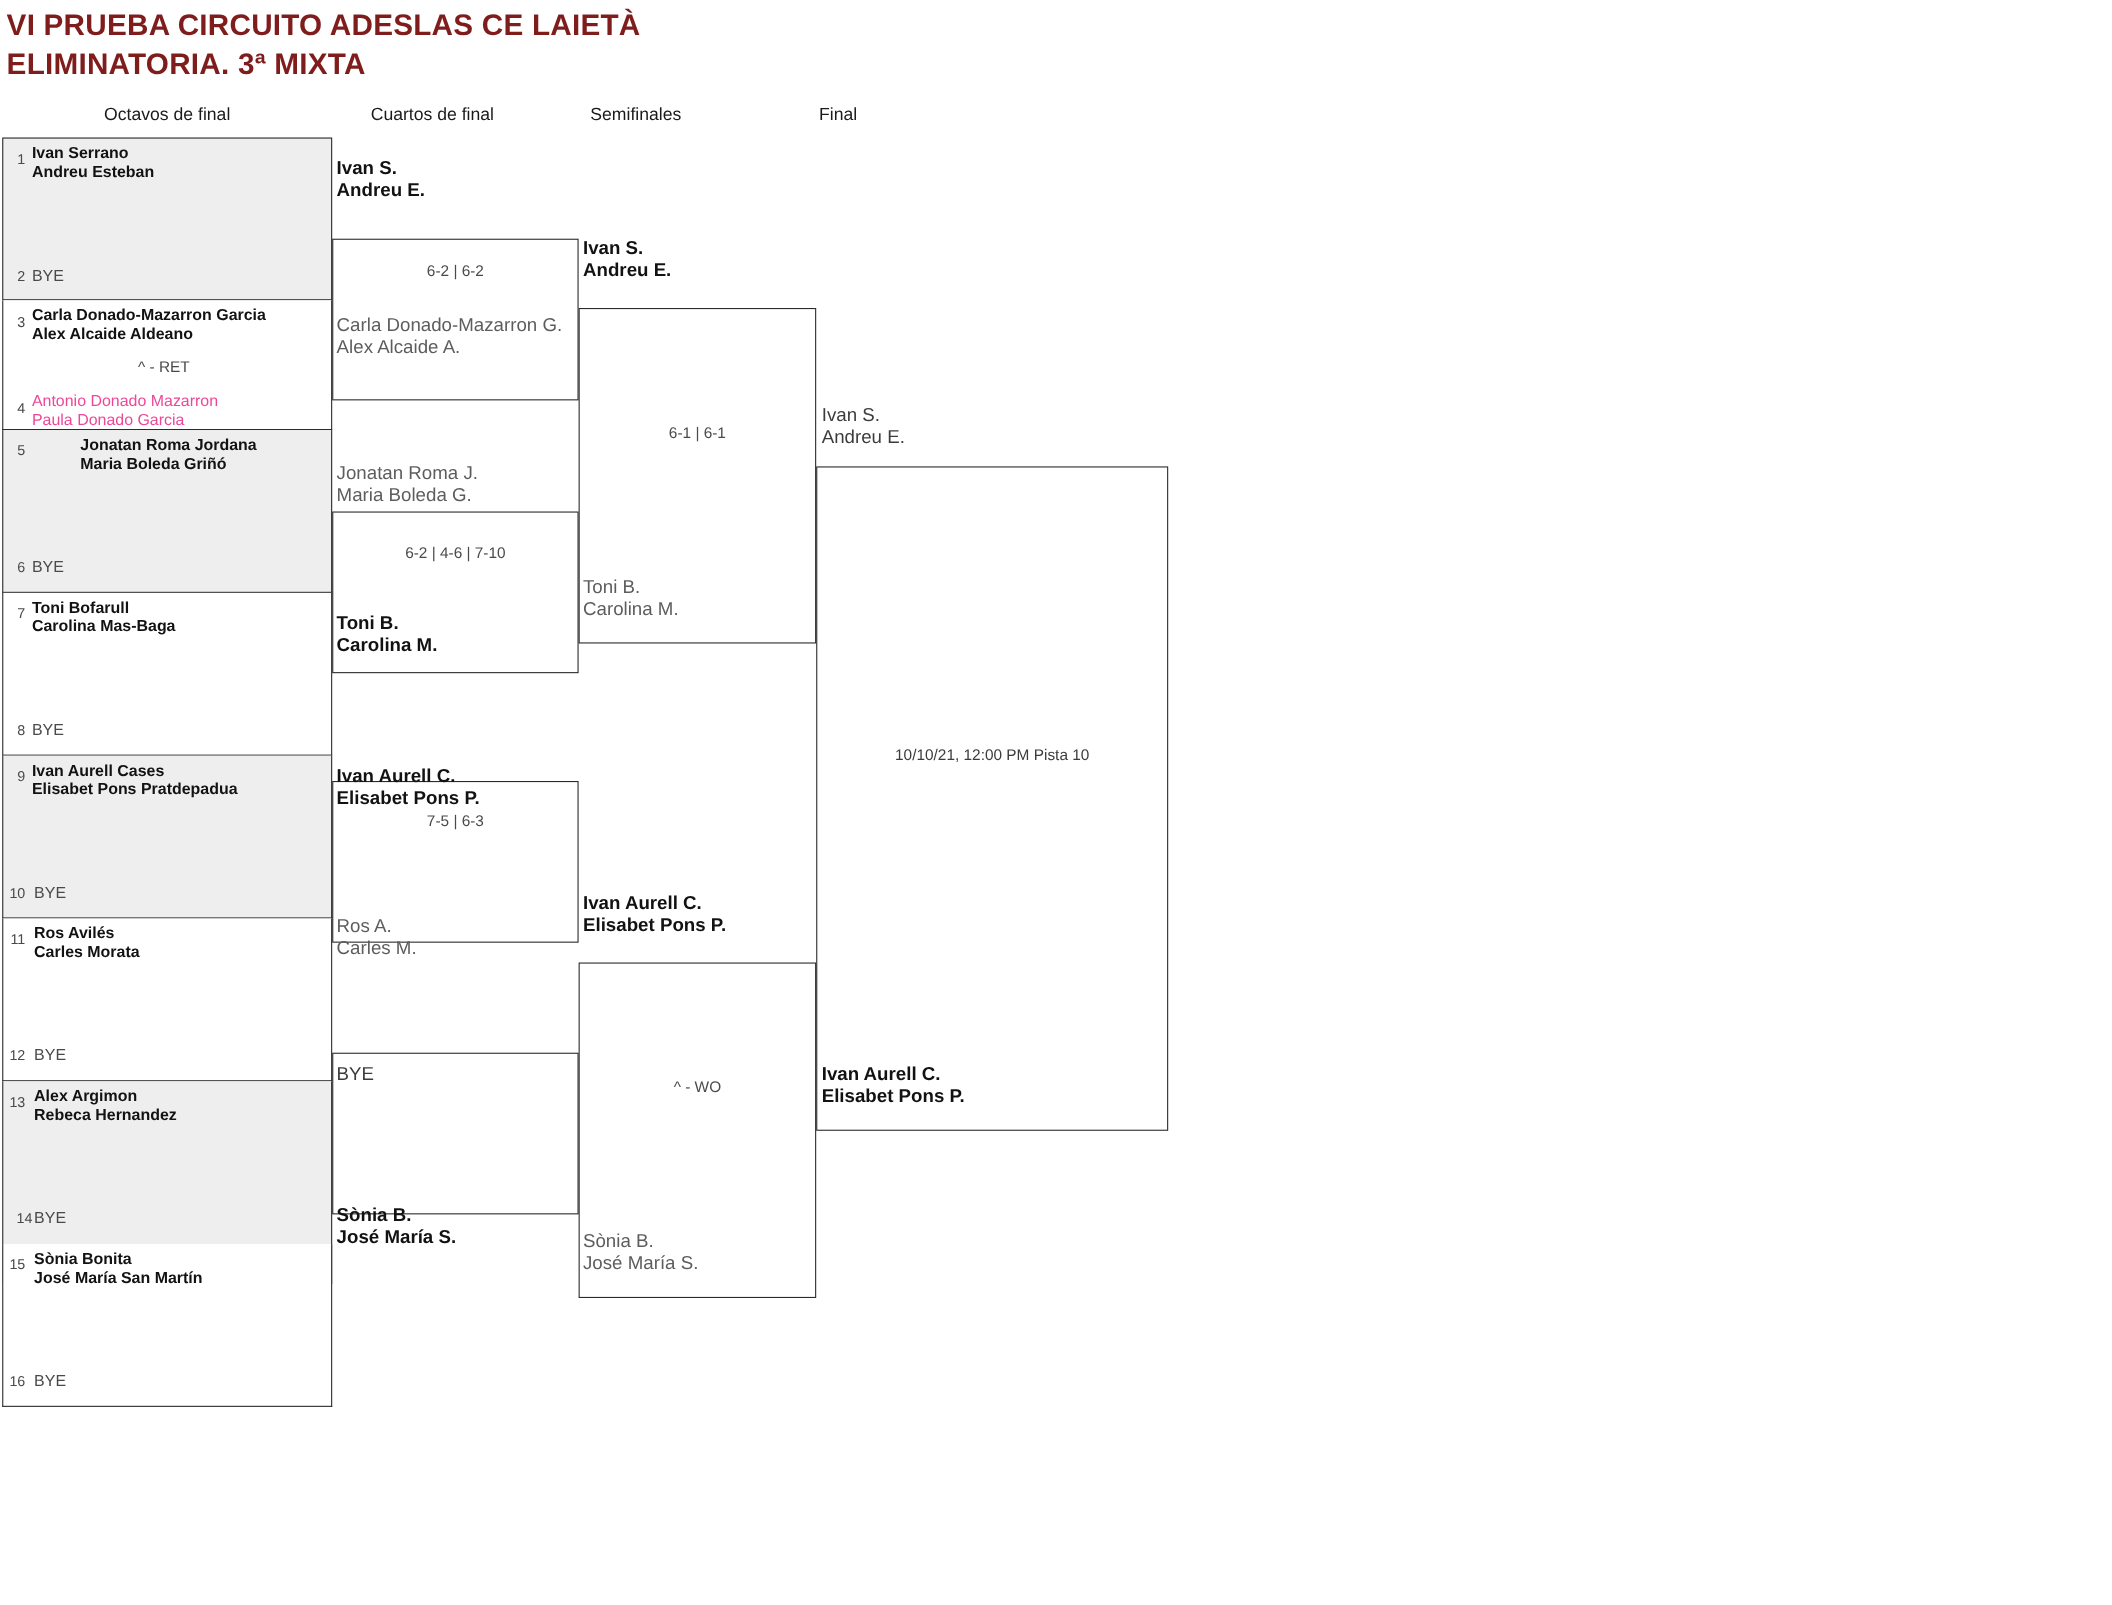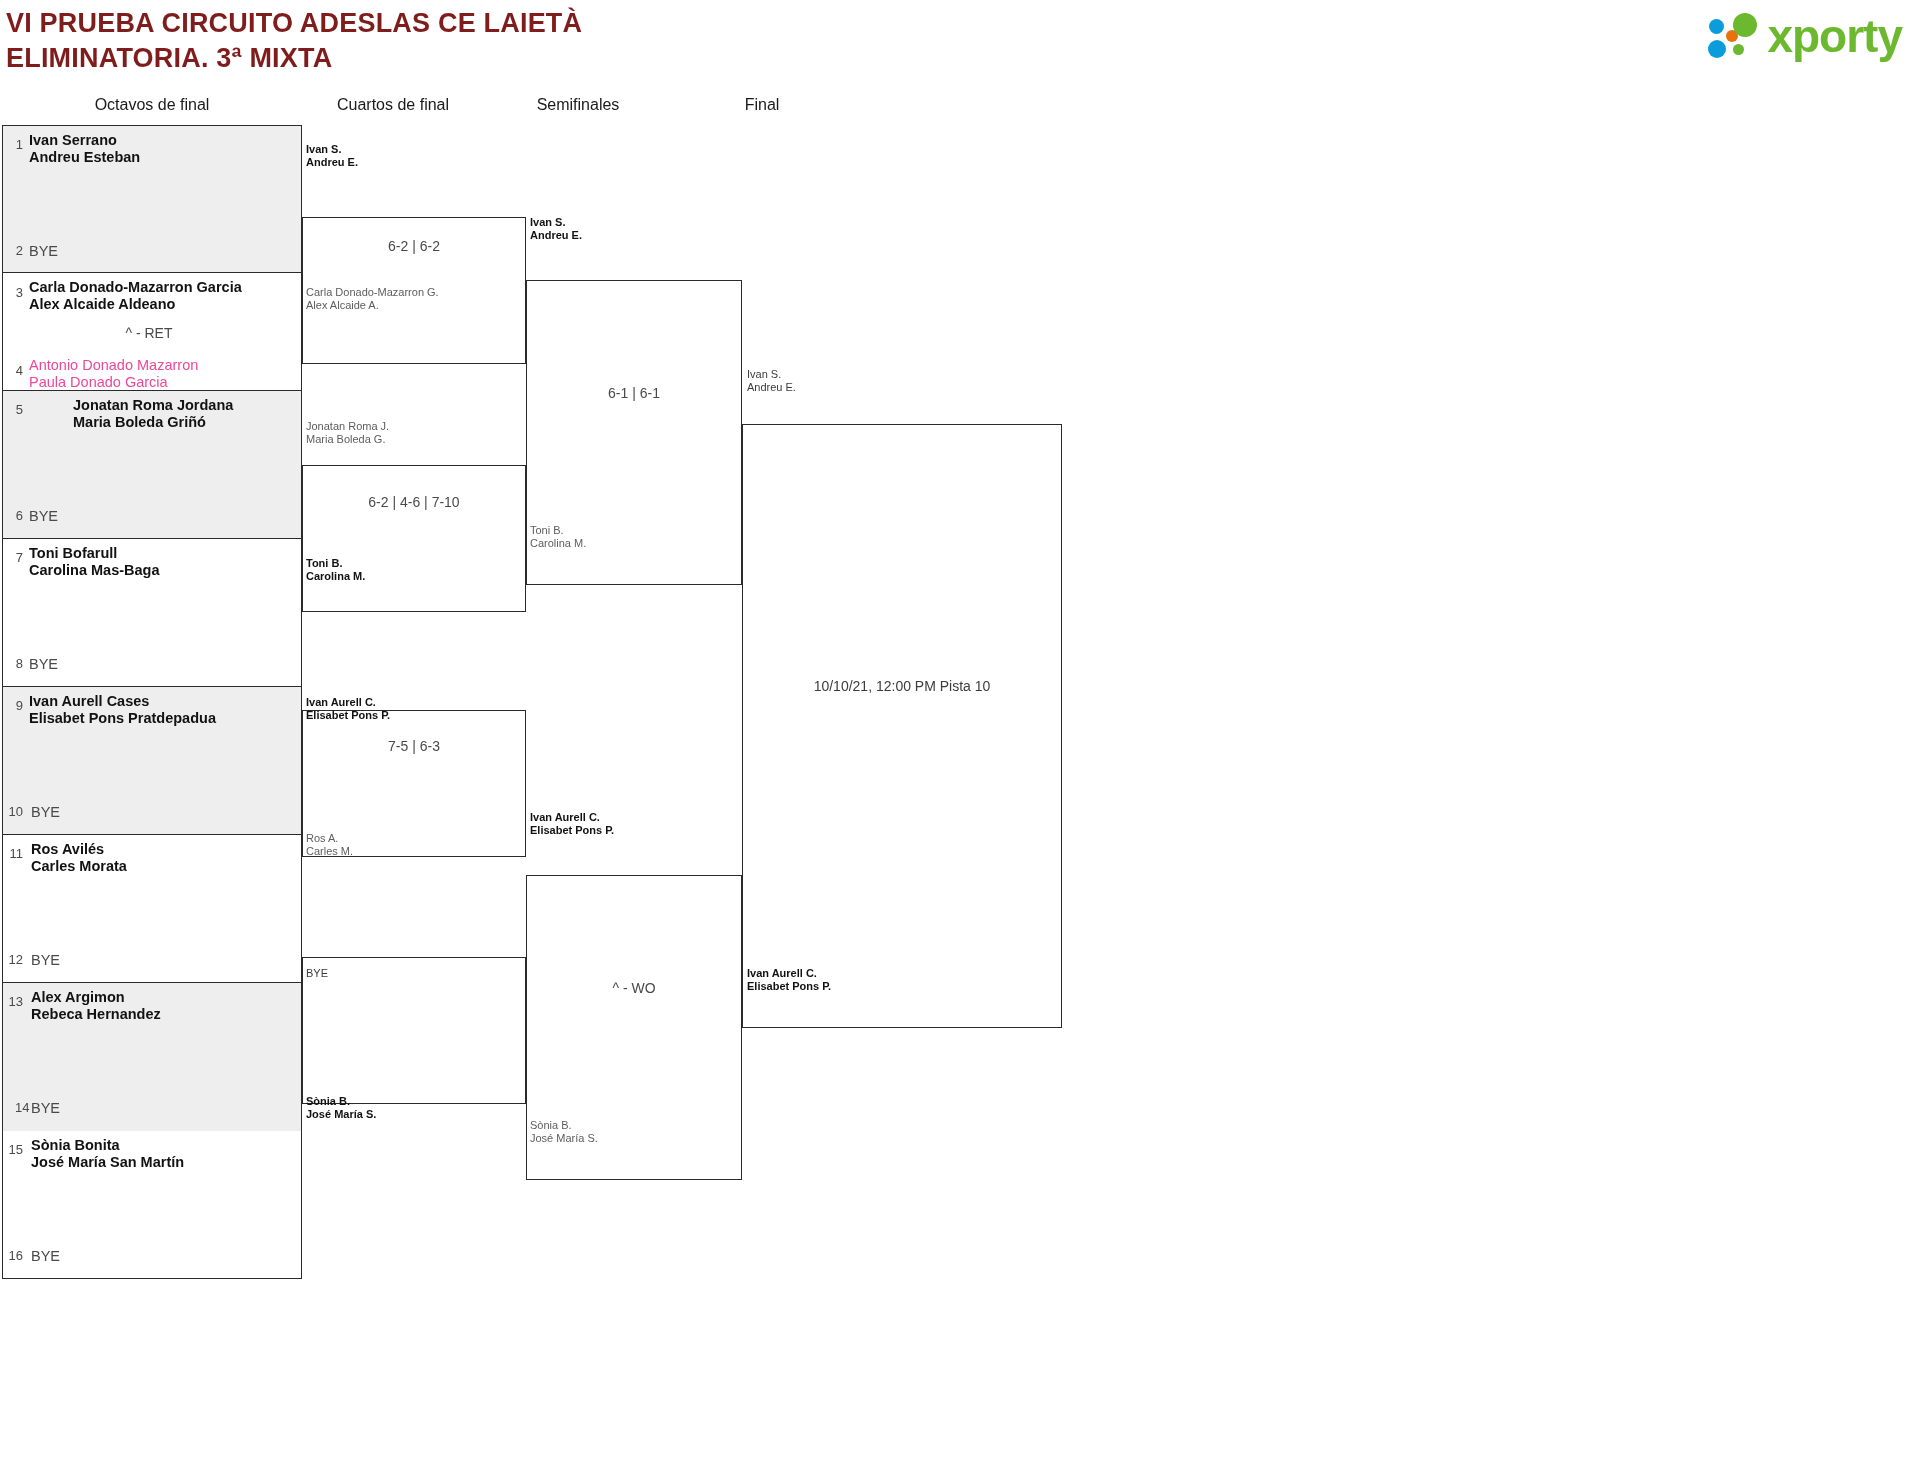--- a/index.html
+++ b/index.html
@@ -93,21 +93,21 @@
   }
 
   
   .bx {
     position: absolute;
     border: 1px solid #2b2b2b;
   }
 
   .cell {
     position: absolute;
-    font-size: 11px;
+    font-size: 17px;
     line-height: 1.18;
     white-space: nowrap;
   }
   .cell .nm { display: block; }
   .cell.win  { font-weight: bold;   color: #121212; }
   .cell.lose { font-weight: normal; color: #5d5d5d; }
   .cell.neutral { font-weight: normal; color: #3c3c3c; }
 
   .scorec {
     position: absolute;
@@ -127,30 +127,20 @@
 </head>
 <body>
 
 <div id="page">
 
   <div id="header-title">
     <span class="line">VI PRUEBA CIRCUITO ADESLAS CE LAIETÀ</span>
     <span class="line">ELIMINATORIA. 3ª MIXTA</span>
   </div>
 
-  <div id="logo">
-    <div class="dots">
-      <span class="dot d1"></span>
-      <span class="dot d2"></span>
-      <span class="dot d3"></span>
-      <span class="dot d4"></span>
-      <span class="dot d5"></span>
-    </div>
-    <div class="word">xporty</div>
-  </div>
 
   <div class="round-head" style="left:52px;  top:96px; width:200px;">Octavos de final</div>
   <div class="round-head" style="left:293px; top:96px; width:200px;">Cuartos de final</div>
   <div class="round-head" style="left:478px; top:96px; width:200px;">Semifinales</div>
   <div class="round-head" style="left:662px; top:96px; width:200px;">Final</div>
 
   <div class="r1-block shaded first" style="top:125px; height:148px;">
     <div class="r1-seed" style="position:absolute;left:4px;top:12px;width:22px;">1</div>
     <div class="r1-names win" style="position:absolute;left:26px;top:6px;">
       <span class="nm">Ivan Serrano</span>

